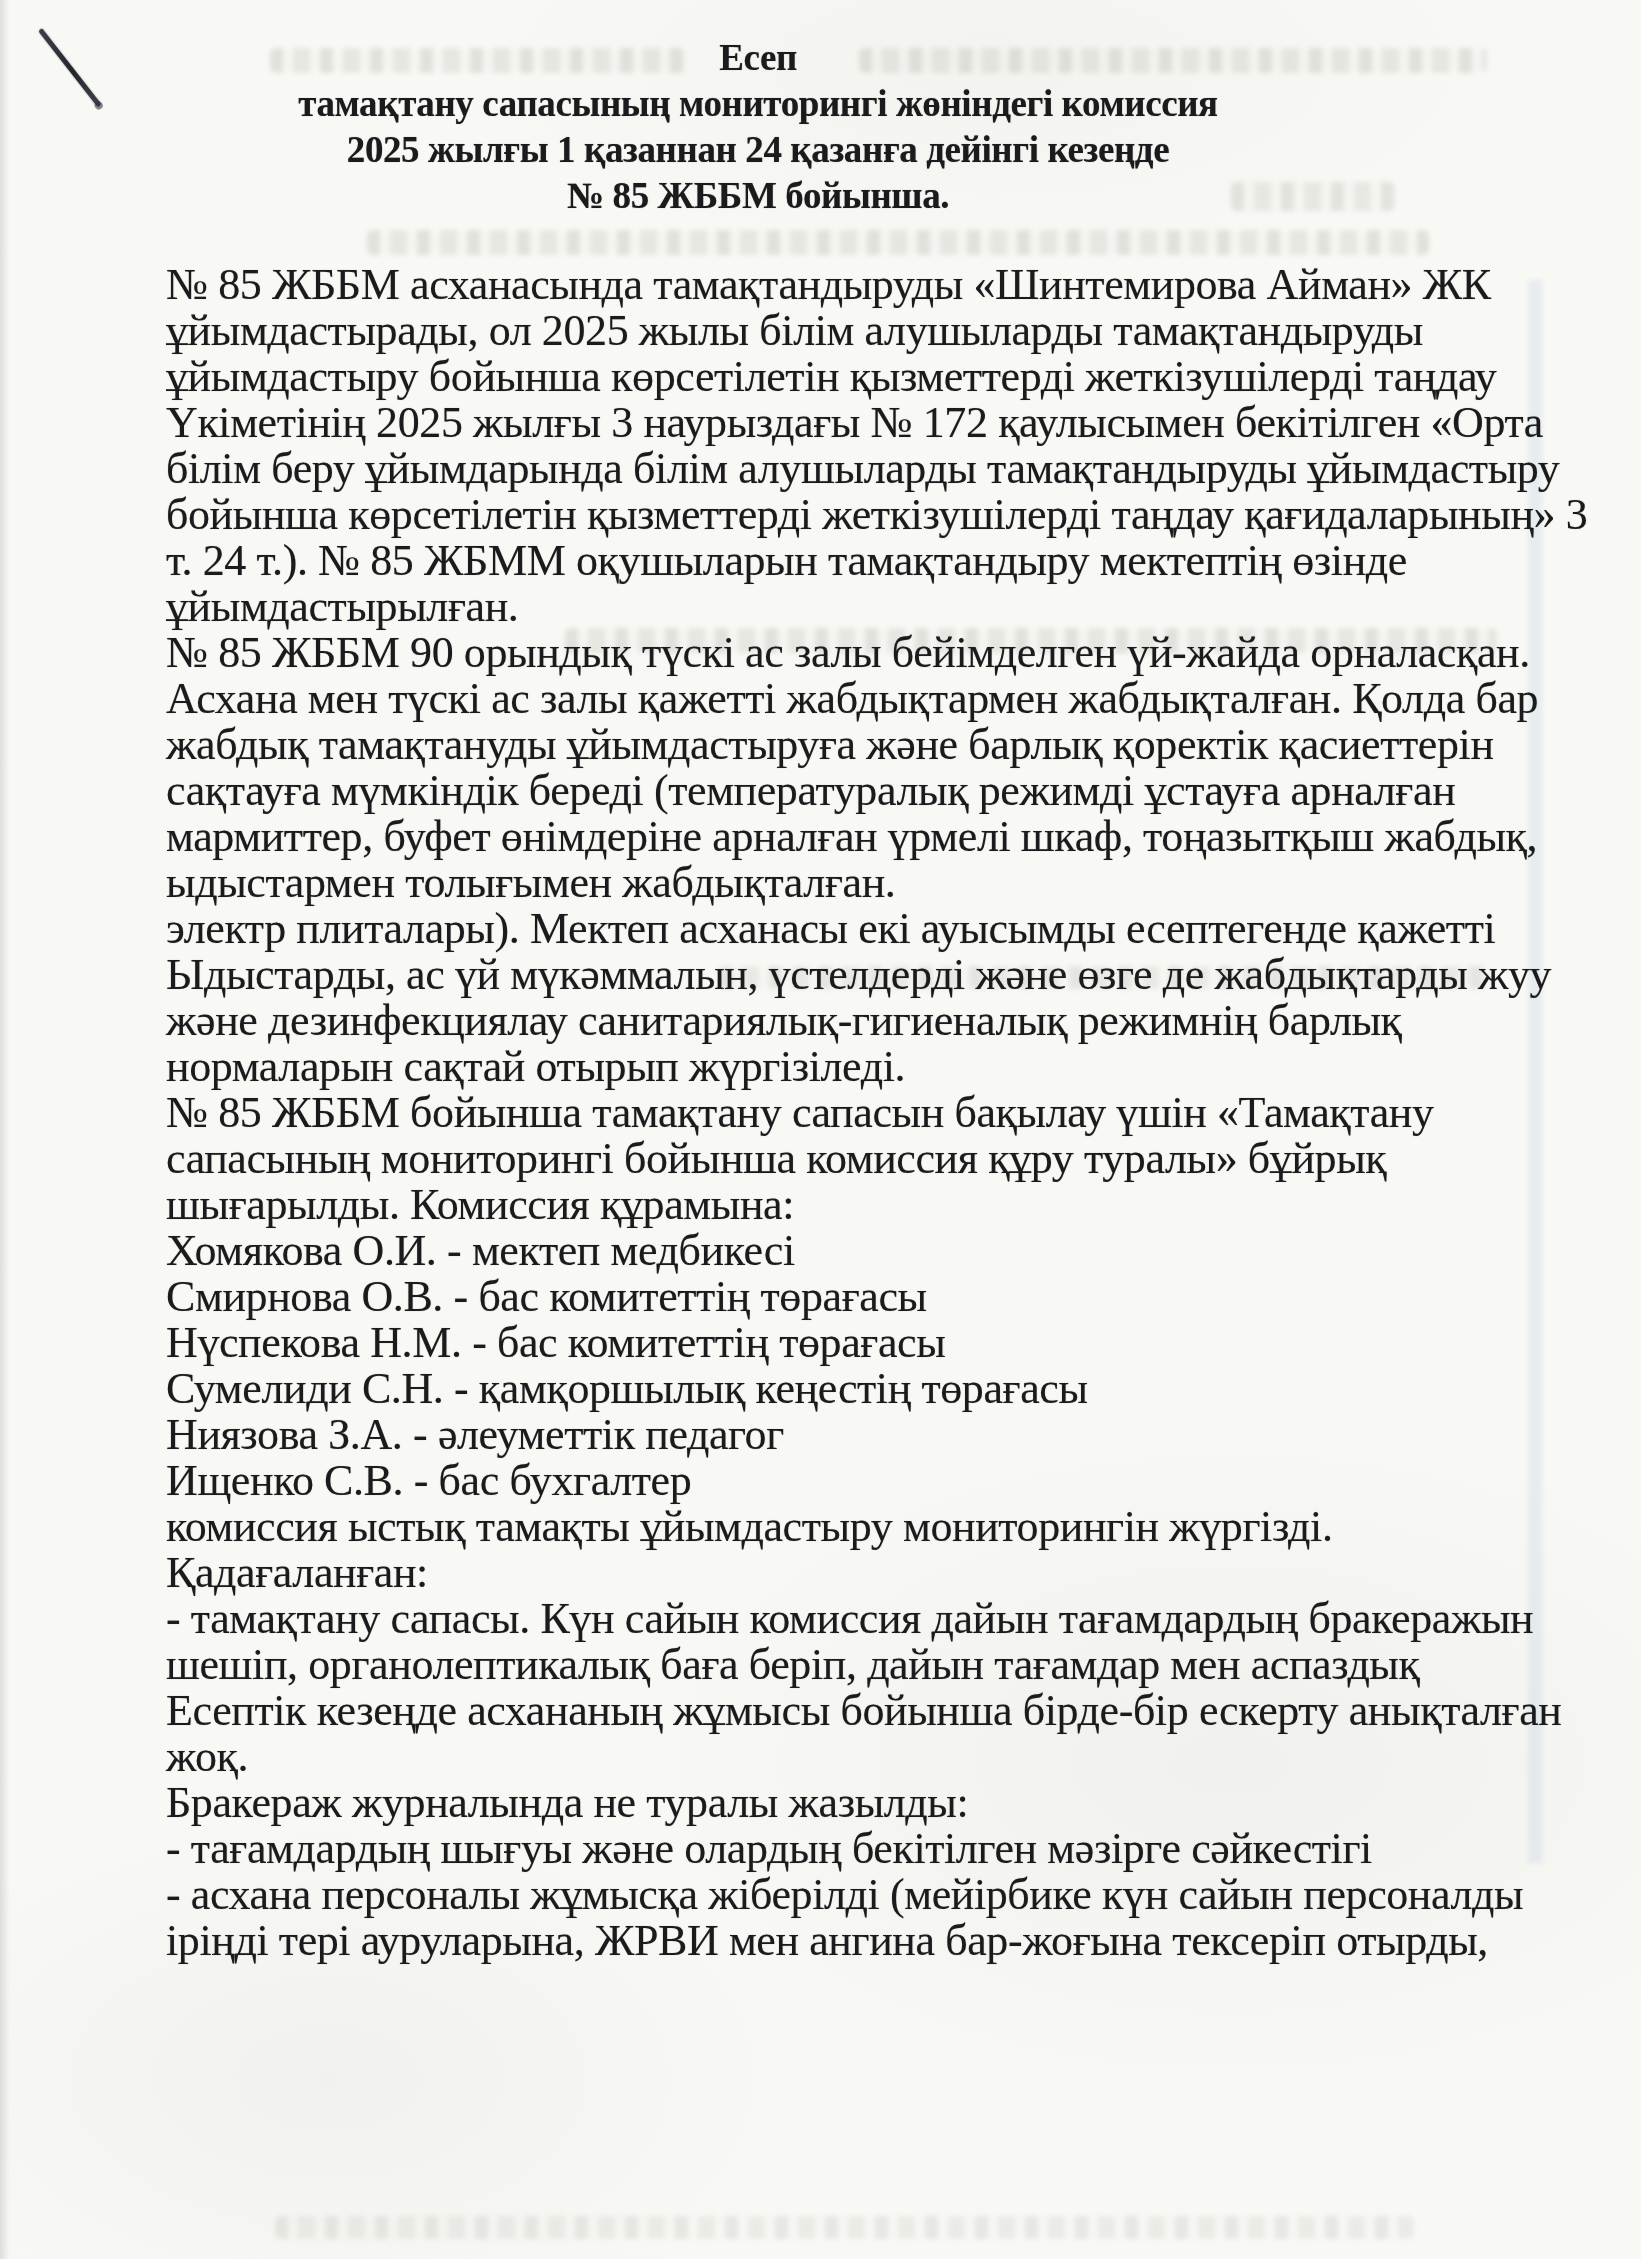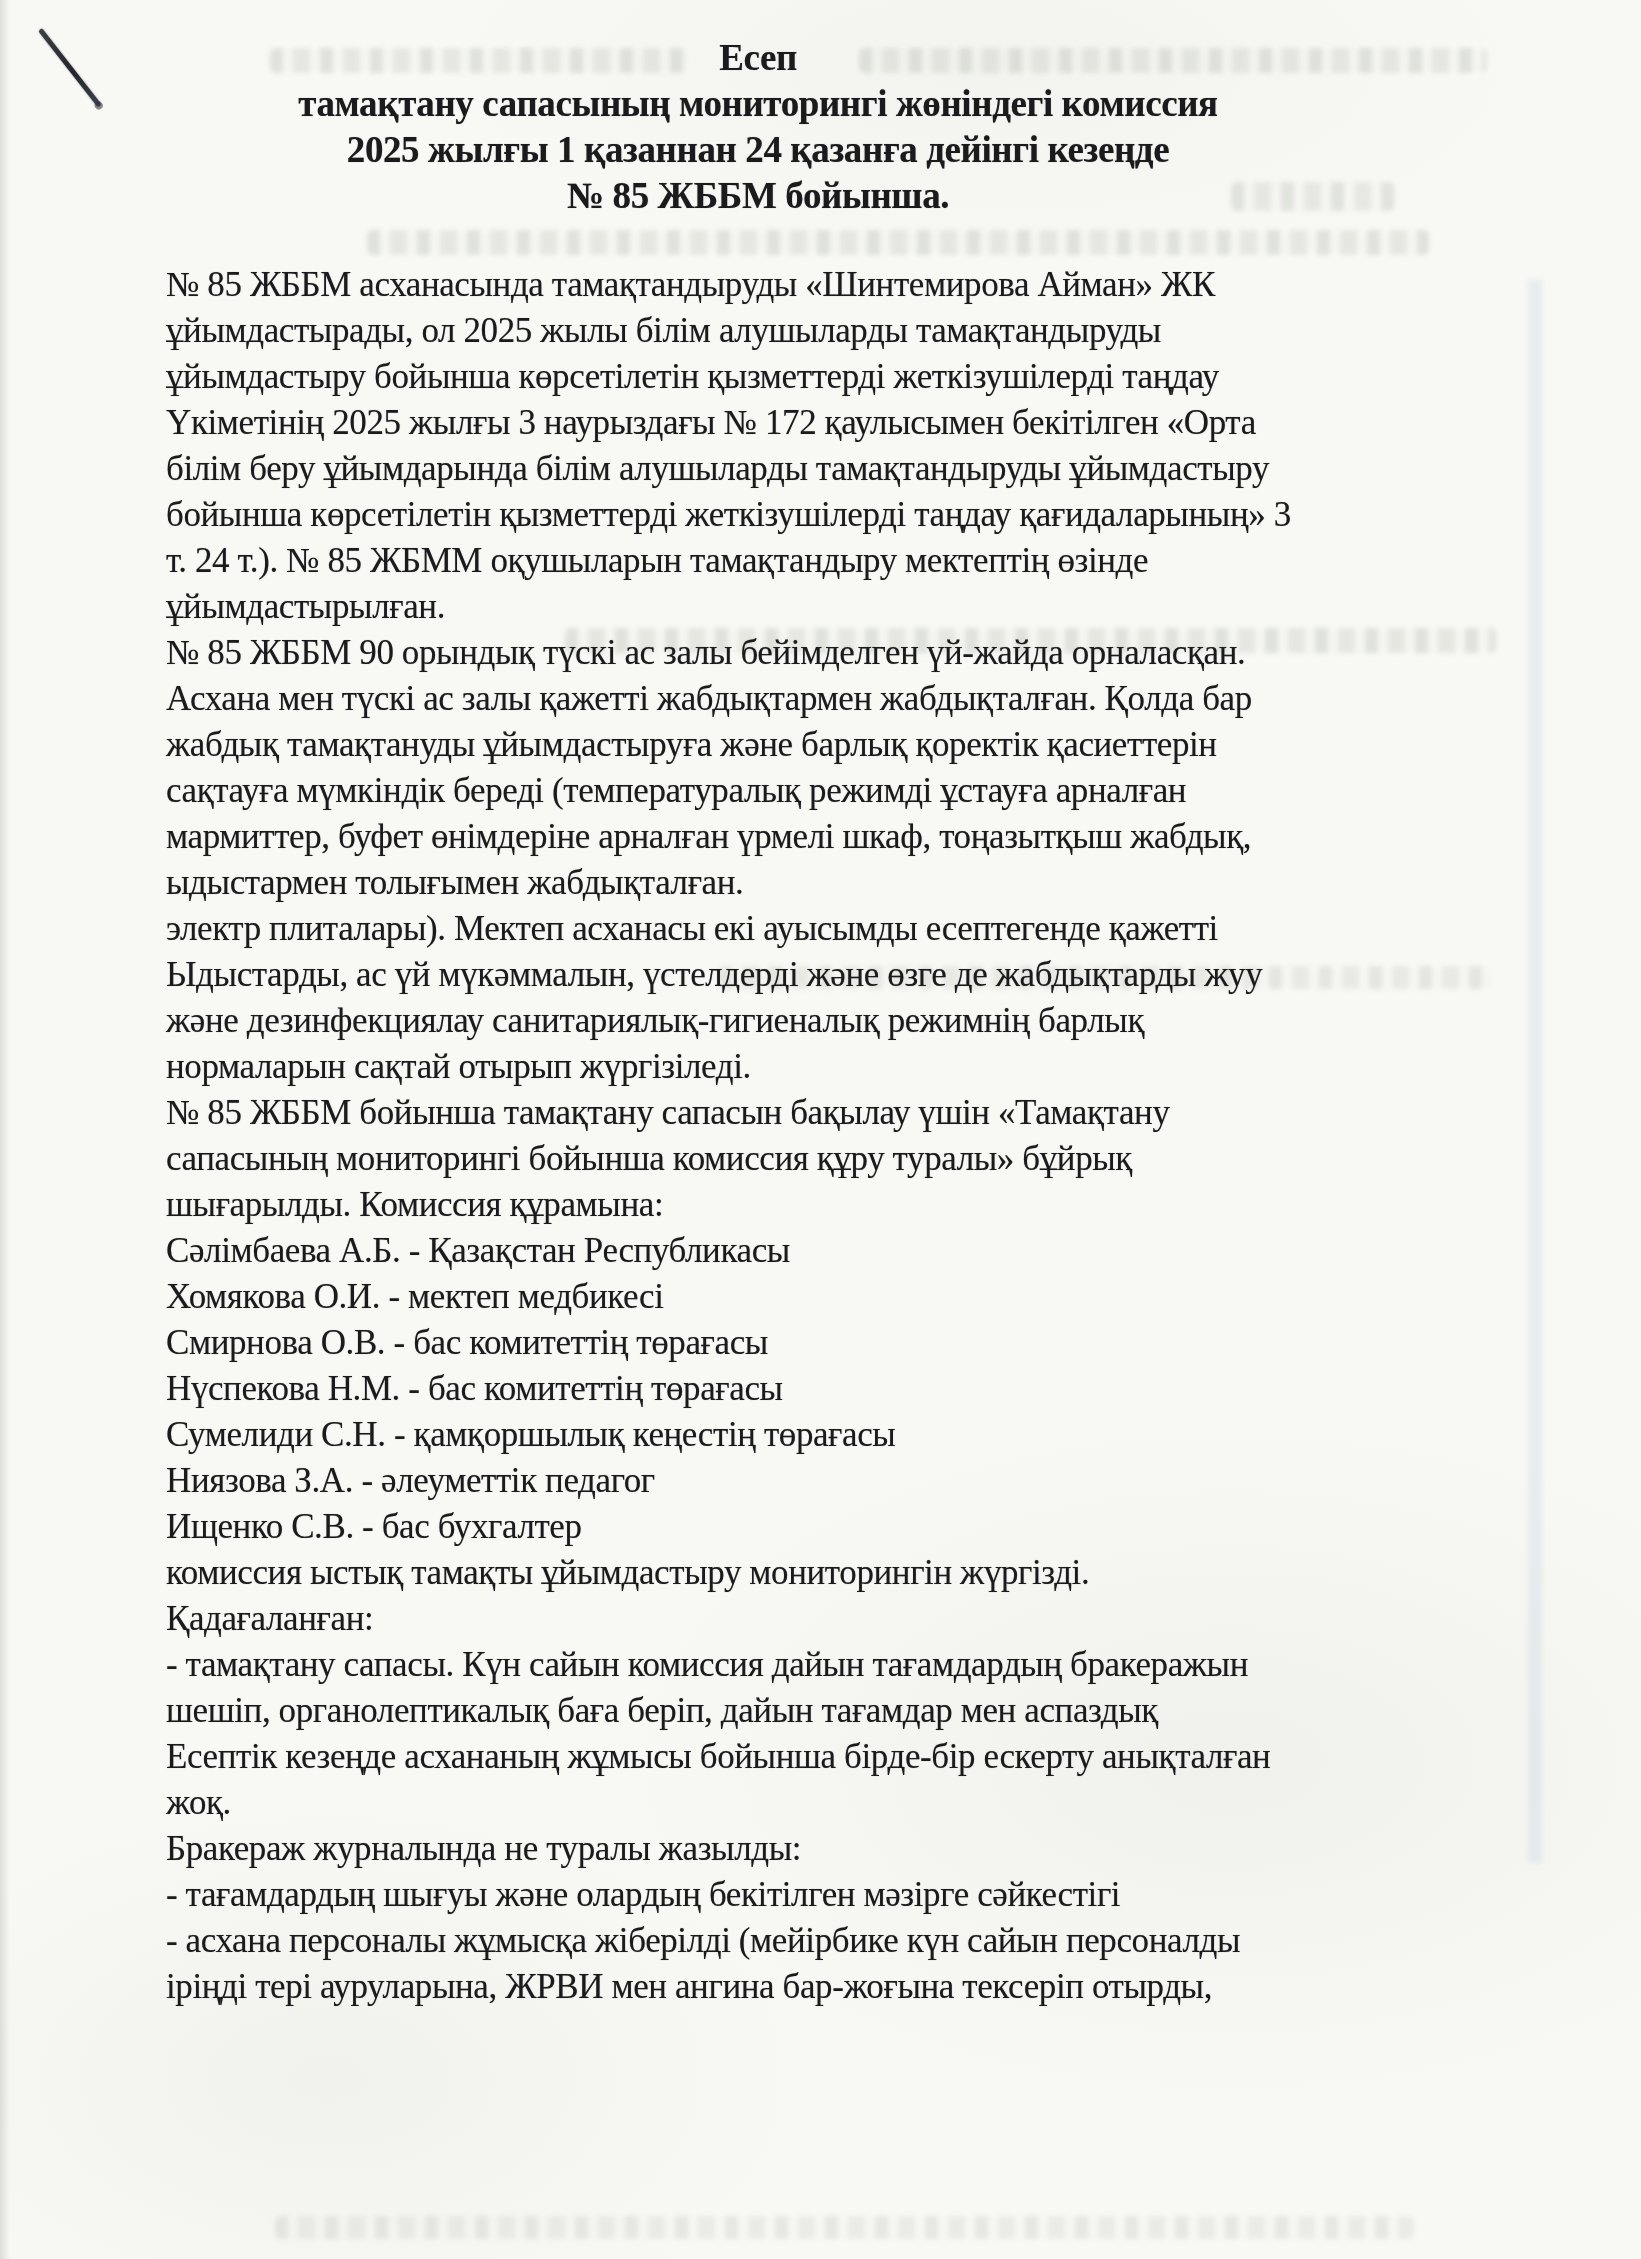--- a/index.html
+++ b/index.html
@@ -52,21 +52,21 @@
     font-weight: 700;
     font-size: 37px;
     line-height: 46px;
     letter-spacing: -0.4px;
     text-shadow: 0 0 1px rgba(27,27,29,0.45);
   }
   .body-block {
     position: absolute;
     top: 262px; left: 166px;
     width: 1342px;
-    font-size: 35px;
+    font-size: 44px;
     line-height: 46px;
     letter-spacing: -0.4px;
     text-shadow: 0 0 1px rgba(27,27,29,0.4);
   }
   .line { white-space: nowrap; }
   
   .bleed {
     position: absolute;
     height: 25px;
     background: repeating-linear-gradient(90deg,
@@ -133,21 +133,20 @@
       <div class="line">сақтауға мүмкіндік береді (температуралық режимді ұстауға арналған</div>
       <div class="line">мармиттер, буфет өнімдеріне арналған үрмелі шкаф, тоңазытқыш жабдық,</div>
       <div class="line">ыдыстармен толығымен жабдықталған.</div>
       <div class="line">электр плиталары). Мектеп асханасы екі ауысымды есептегенде қажетті</div>
       <div class="line">Ыдыстарды, ас үй мүкәммалын, үстелдерді және өзге де жабдықтарды жуу</div>
       <div class="line">және дезинфекциялау санитариялық-гигиеналық режимнің барлық</div>
       <div class="line">нормаларын сақтай отырып жүргізіледі.</div>
       <div class="line">№ 85 ЖББМ бойынша тамақтану сапасын бақылау үшін «Тамақтану</div>
       <div class="line">сапасының мониторингі бойынша комиссия құру туралы» бұйрық</div>
       <div class="line">шығарылды. Комиссия құрамына:</div>
-      <div class="line">Сәлімбаева А.Б. - Қазақстан Республикасы</div>
       <div class="line">Хомякова О.И. - мектеп медбикесі</div>
       <div class="line">Смирнова О.В. - бас комитеттің төрағасы</div>
       <div class="line">Нүспекова Н.М. - бас комитеттің төрағасы</div>
       <div class="line">Сумелиди С.Н. - қамқоршылық кеңестің төрағасы</div>
       <div class="line">Ниязова З.А. - әлеуметтік педагог</div>
       <div class="line">Ищенко С.В. - бас бухгалтер</div>
       <div class="line">комиссия ыстық тамақты ұйымдастыру мониторингін жүргізді.</div>
       <div class="line">Қадағаланған:</div>
       <div class="line">- тамақтану сапасы. Күн сайын комиссия дайын тағамдардың бракеражын</div>
       <div class="line">шешіп, органолептикалық баға беріп, дайын тағамдар мен аспаздық</div>

